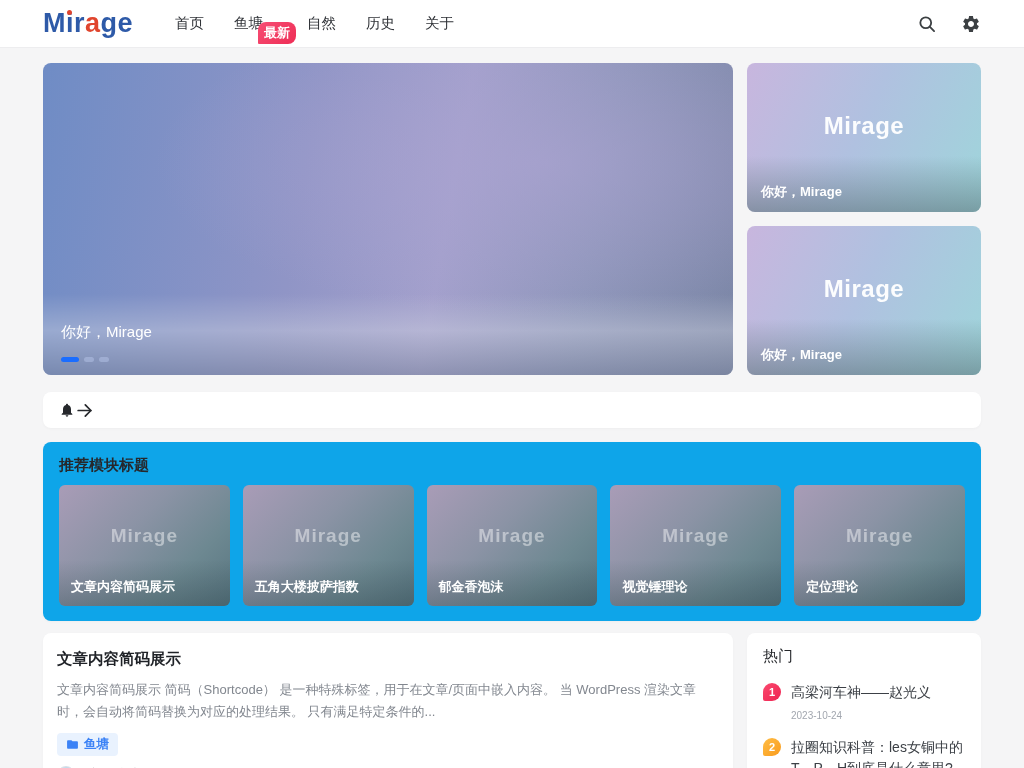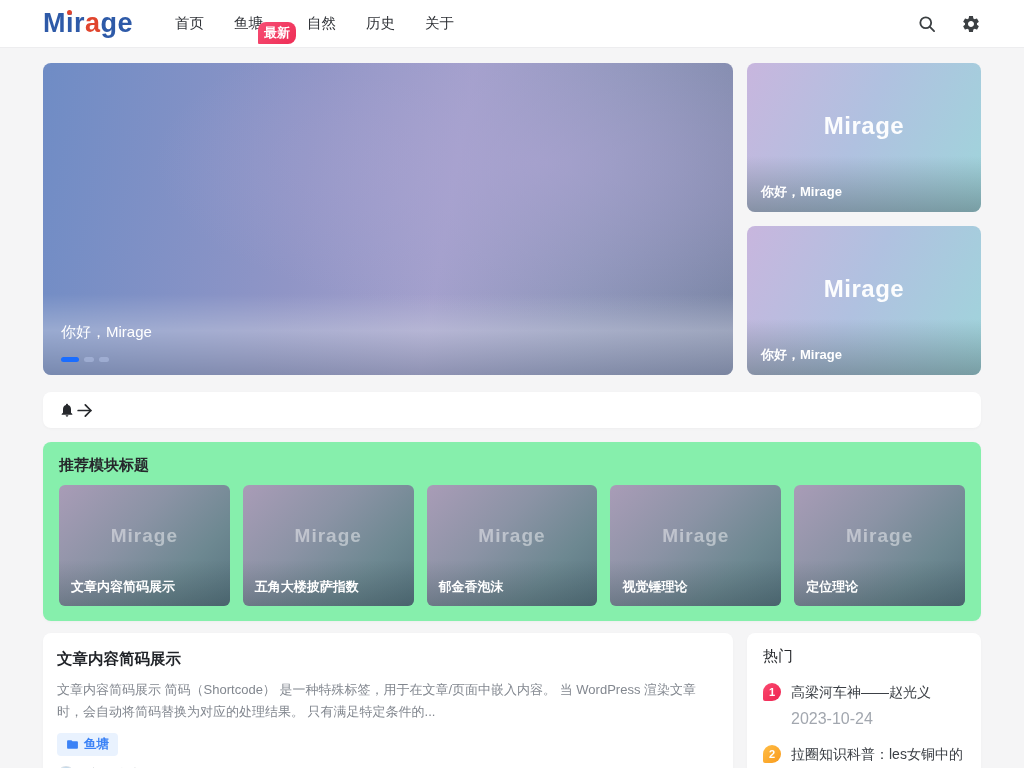--- a/index.html
+++ b/index.html
@@ -57,21 +57,21 @@
   
   .notice { margin-top:17px; height:36px; background:#fff; border-radius:8px; display:flex; align-items:center;
     padding:0 16px; box-shadow:0 1px 3px rgba(0,0,0,.03); cursor:pointer; }
   .notice-bell { width:16px; height:16px; color:#26282c; display:flex; }
   .notice-bell svg { width:100%; height:100%; }
   .notice-text { flex:1; text-align:center; font-size:13.5px; font-weight:500; color:#33363b; }
   .notice-arrow { width:19px; height:19px; color:#26282c; display:flex; cursor:pointer; }
   .notice-arrow svg { width:100%; height:100%; }
 
   
-  .recommended { margin-top:14px; background:#86efac; border-radius:8px; padding:14px 16px 15px; box-shadow:0 1px 3px rgba(0,0,0,.03); }
+  .recommended { margin-top:14px; background:#0ea5e9; border-radius:8px; padding:14px 16px 15px; box-shadow:0 1px 3px rgba(0,0,0,.03); }
   .rec-title { font-size:15px; font-weight:700; color:#26282c; margin-bottom:10px; }
   .rec-cards { display:flex; gap:13px; }
   .rec-card { width:171px; height:121px; border-radius:6px; position:relative; overflow:hidden; cursor:pointer;
     background:linear-gradient(135deg,#a99cb7 0%, #8b93a5 40%, #6d8891 72%, #587580 100%); }
   .rec-card::after { content:""; position:absolute; left:0; right:0; bottom:0; height:46px;
     background:linear-gradient(to bottom, rgba(35,55,60,0), rgba(35,55,60,.28)); }
   .rec-watermark { position:absolute; top:42%; left:0; right:0; transform:translateY(-50%); text-align:center;
     color:rgba(255,255,255,.45); font-size:19px; font-weight:600; letter-spacing:1px; }
   .rec-caption { position:absolute; left:12px; bottom:10px; color:#fff; font-size:13px; font-weight:600; z-index:2; }
 
@@ -107,21 +107,21 @@
 
   .sidebar { width:234px; background:#fff; border-radius:8px; padding:14px 16px; box-shadow:0 1px 3px rgba(0,0,0,.03); }
   .hot-title { font-size:15px; font-weight:400; color:#26282c; margin-bottom:16px; }
   .hot-item { display:flex; gap:10px; margin-bottom:16px; cursor:pointer; }
   .rank { flex-shrink:0; width:18px; height:18px; margin-top:1px; border-radius:9px 9px 9px 2px; color:#fff;
     font-size:11px; font-weight:700; display:flex; align-items:center; justify-content:center; }
   .rank-1 { background:linear-gradient(135deg,#fb4a6f,#ee2351); }
   .rank-2 { background:linear-gradient(135deg,#ffbd45,#f99b1d); }
   .hot-text { display:flex; flex-direction:column; gap:8px; min-width:0; }
   .hot-item-title { font-size:14px; color:#3c4046; line-height:1.45; }
-  .hot-date { font-size:16px; color:#a2a7af; }
+  .hot-date { font-size:10px; color:#a2a7af; }
 </style>
 </head>
 <body>
 
 <header class="navbar">
   <div class="container navbar-inner">
     <div class="logo">
       <span>M</span><span class="l-i">i</span><span>r</span><span class="l-a">a</span><span>g</span><span>e</span>
     </div>
     <nav class="nav-menu">

